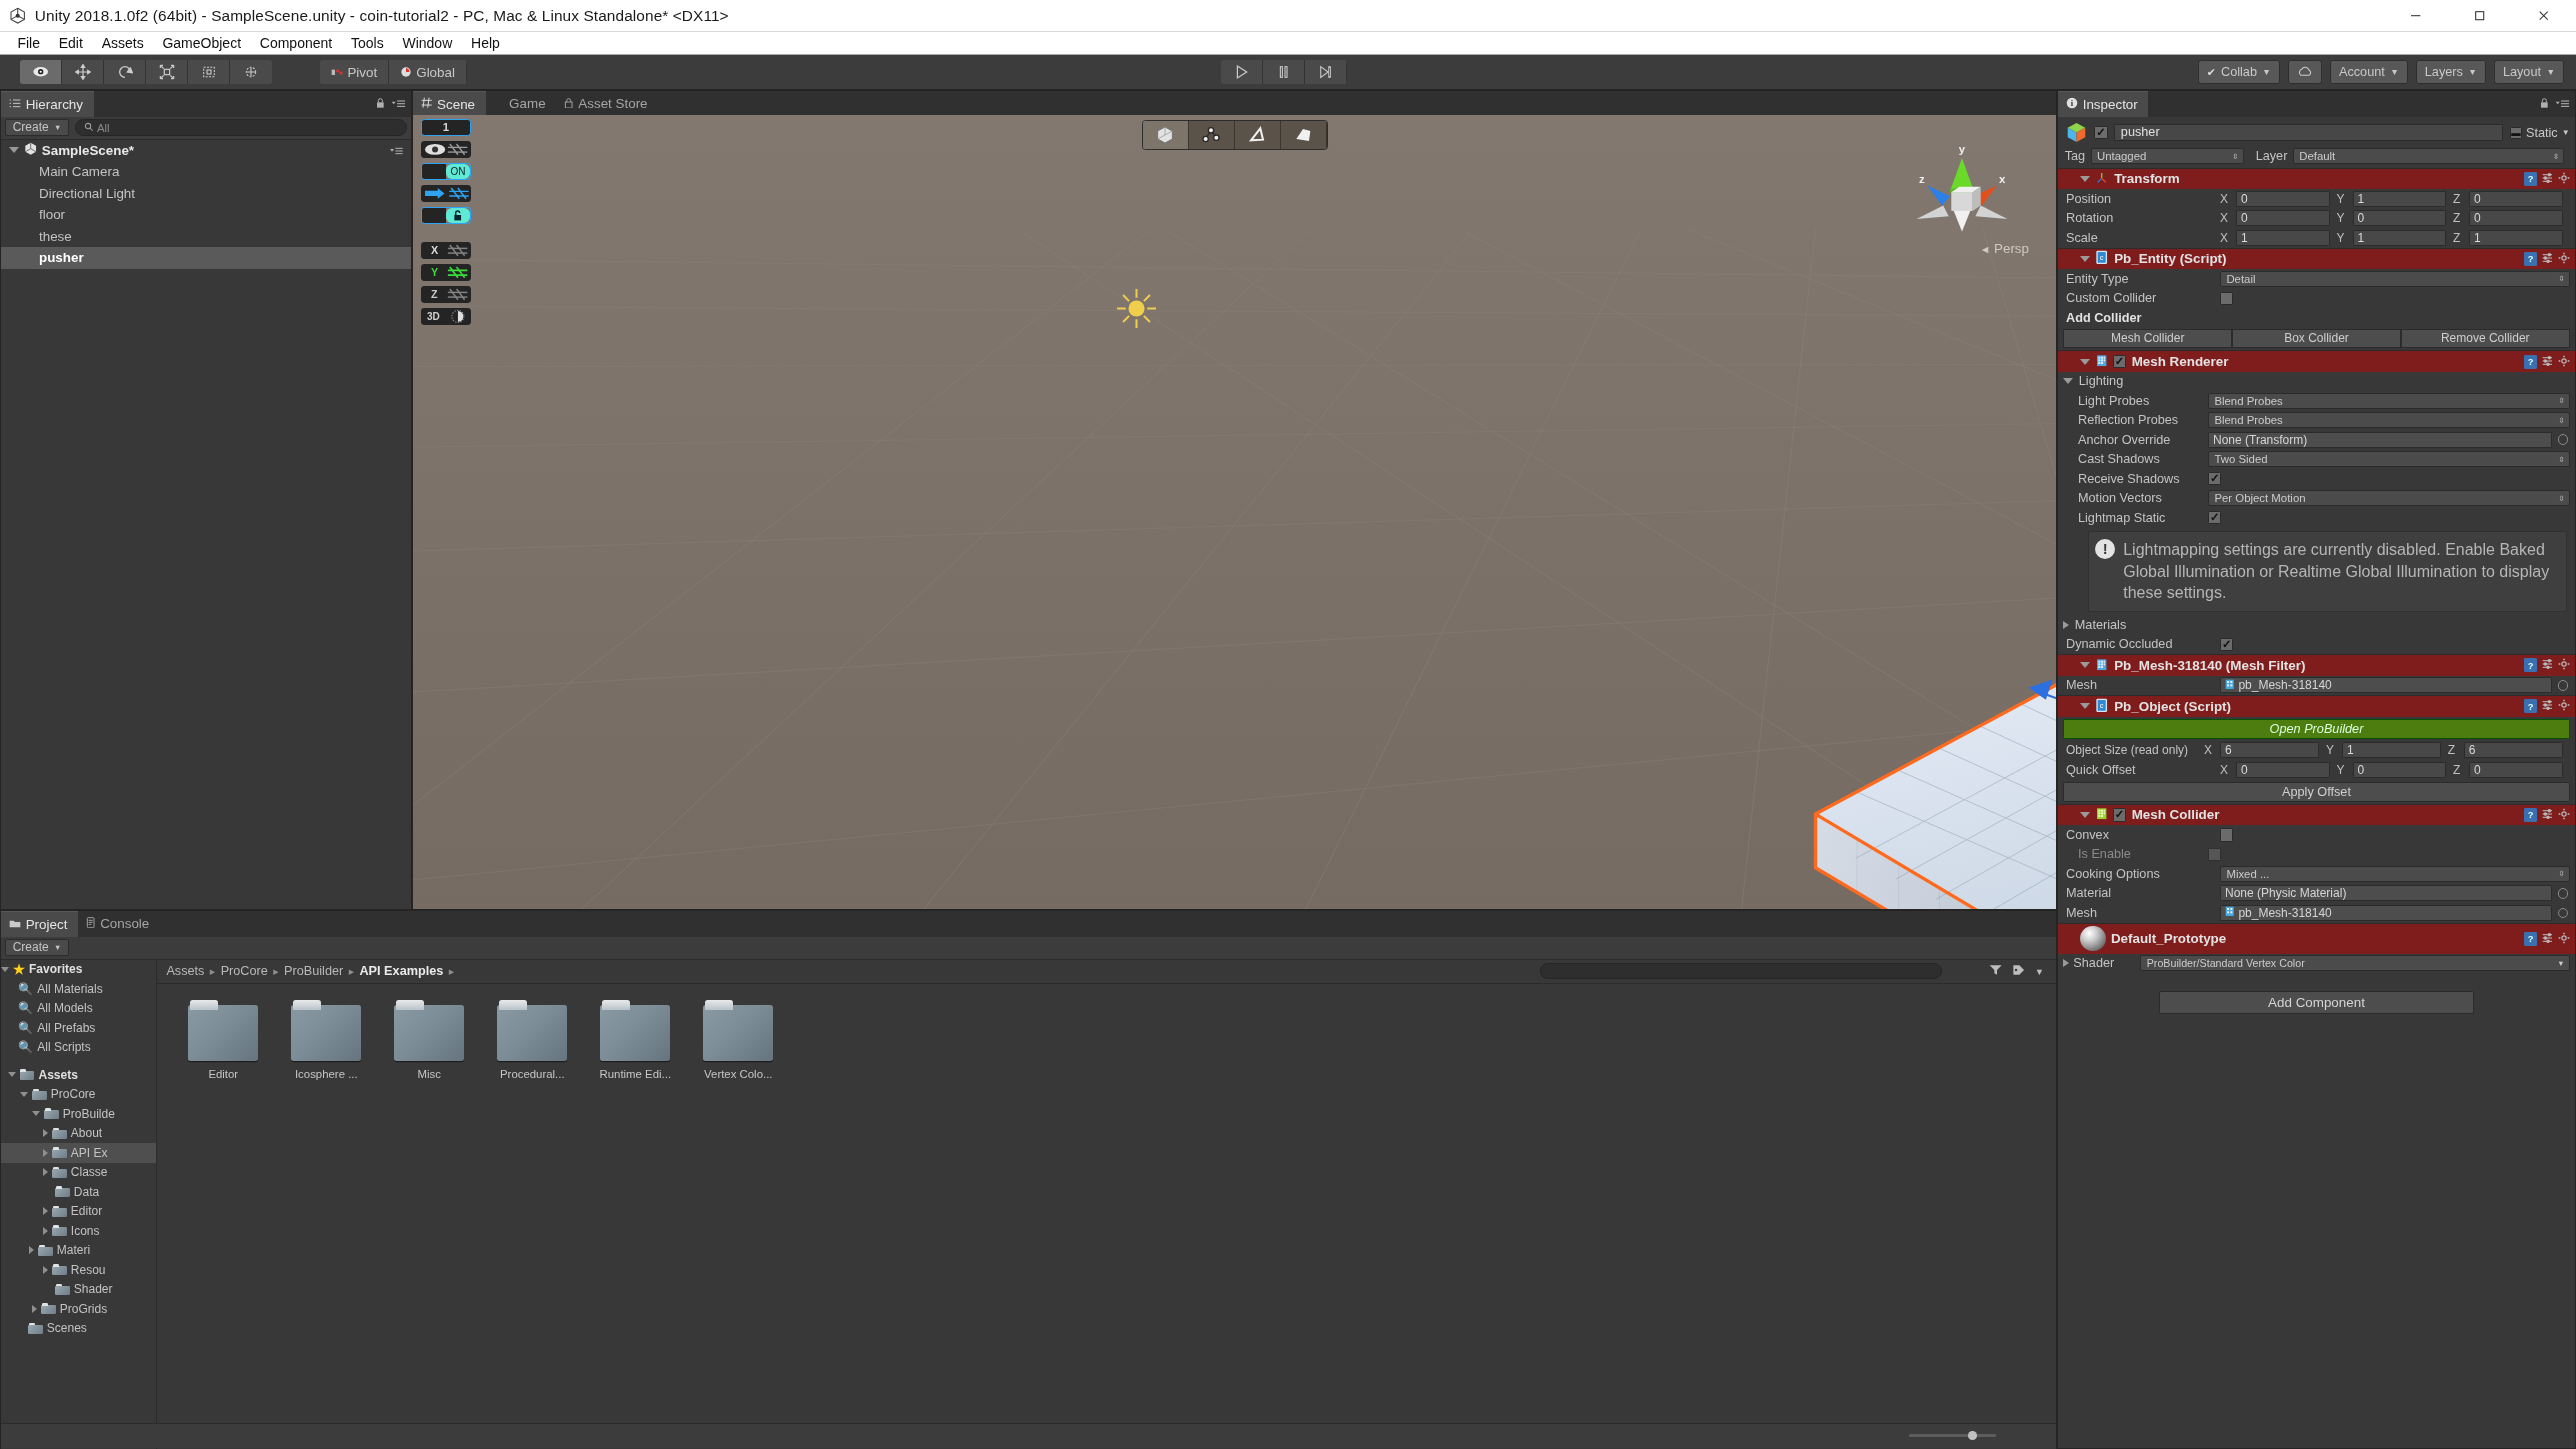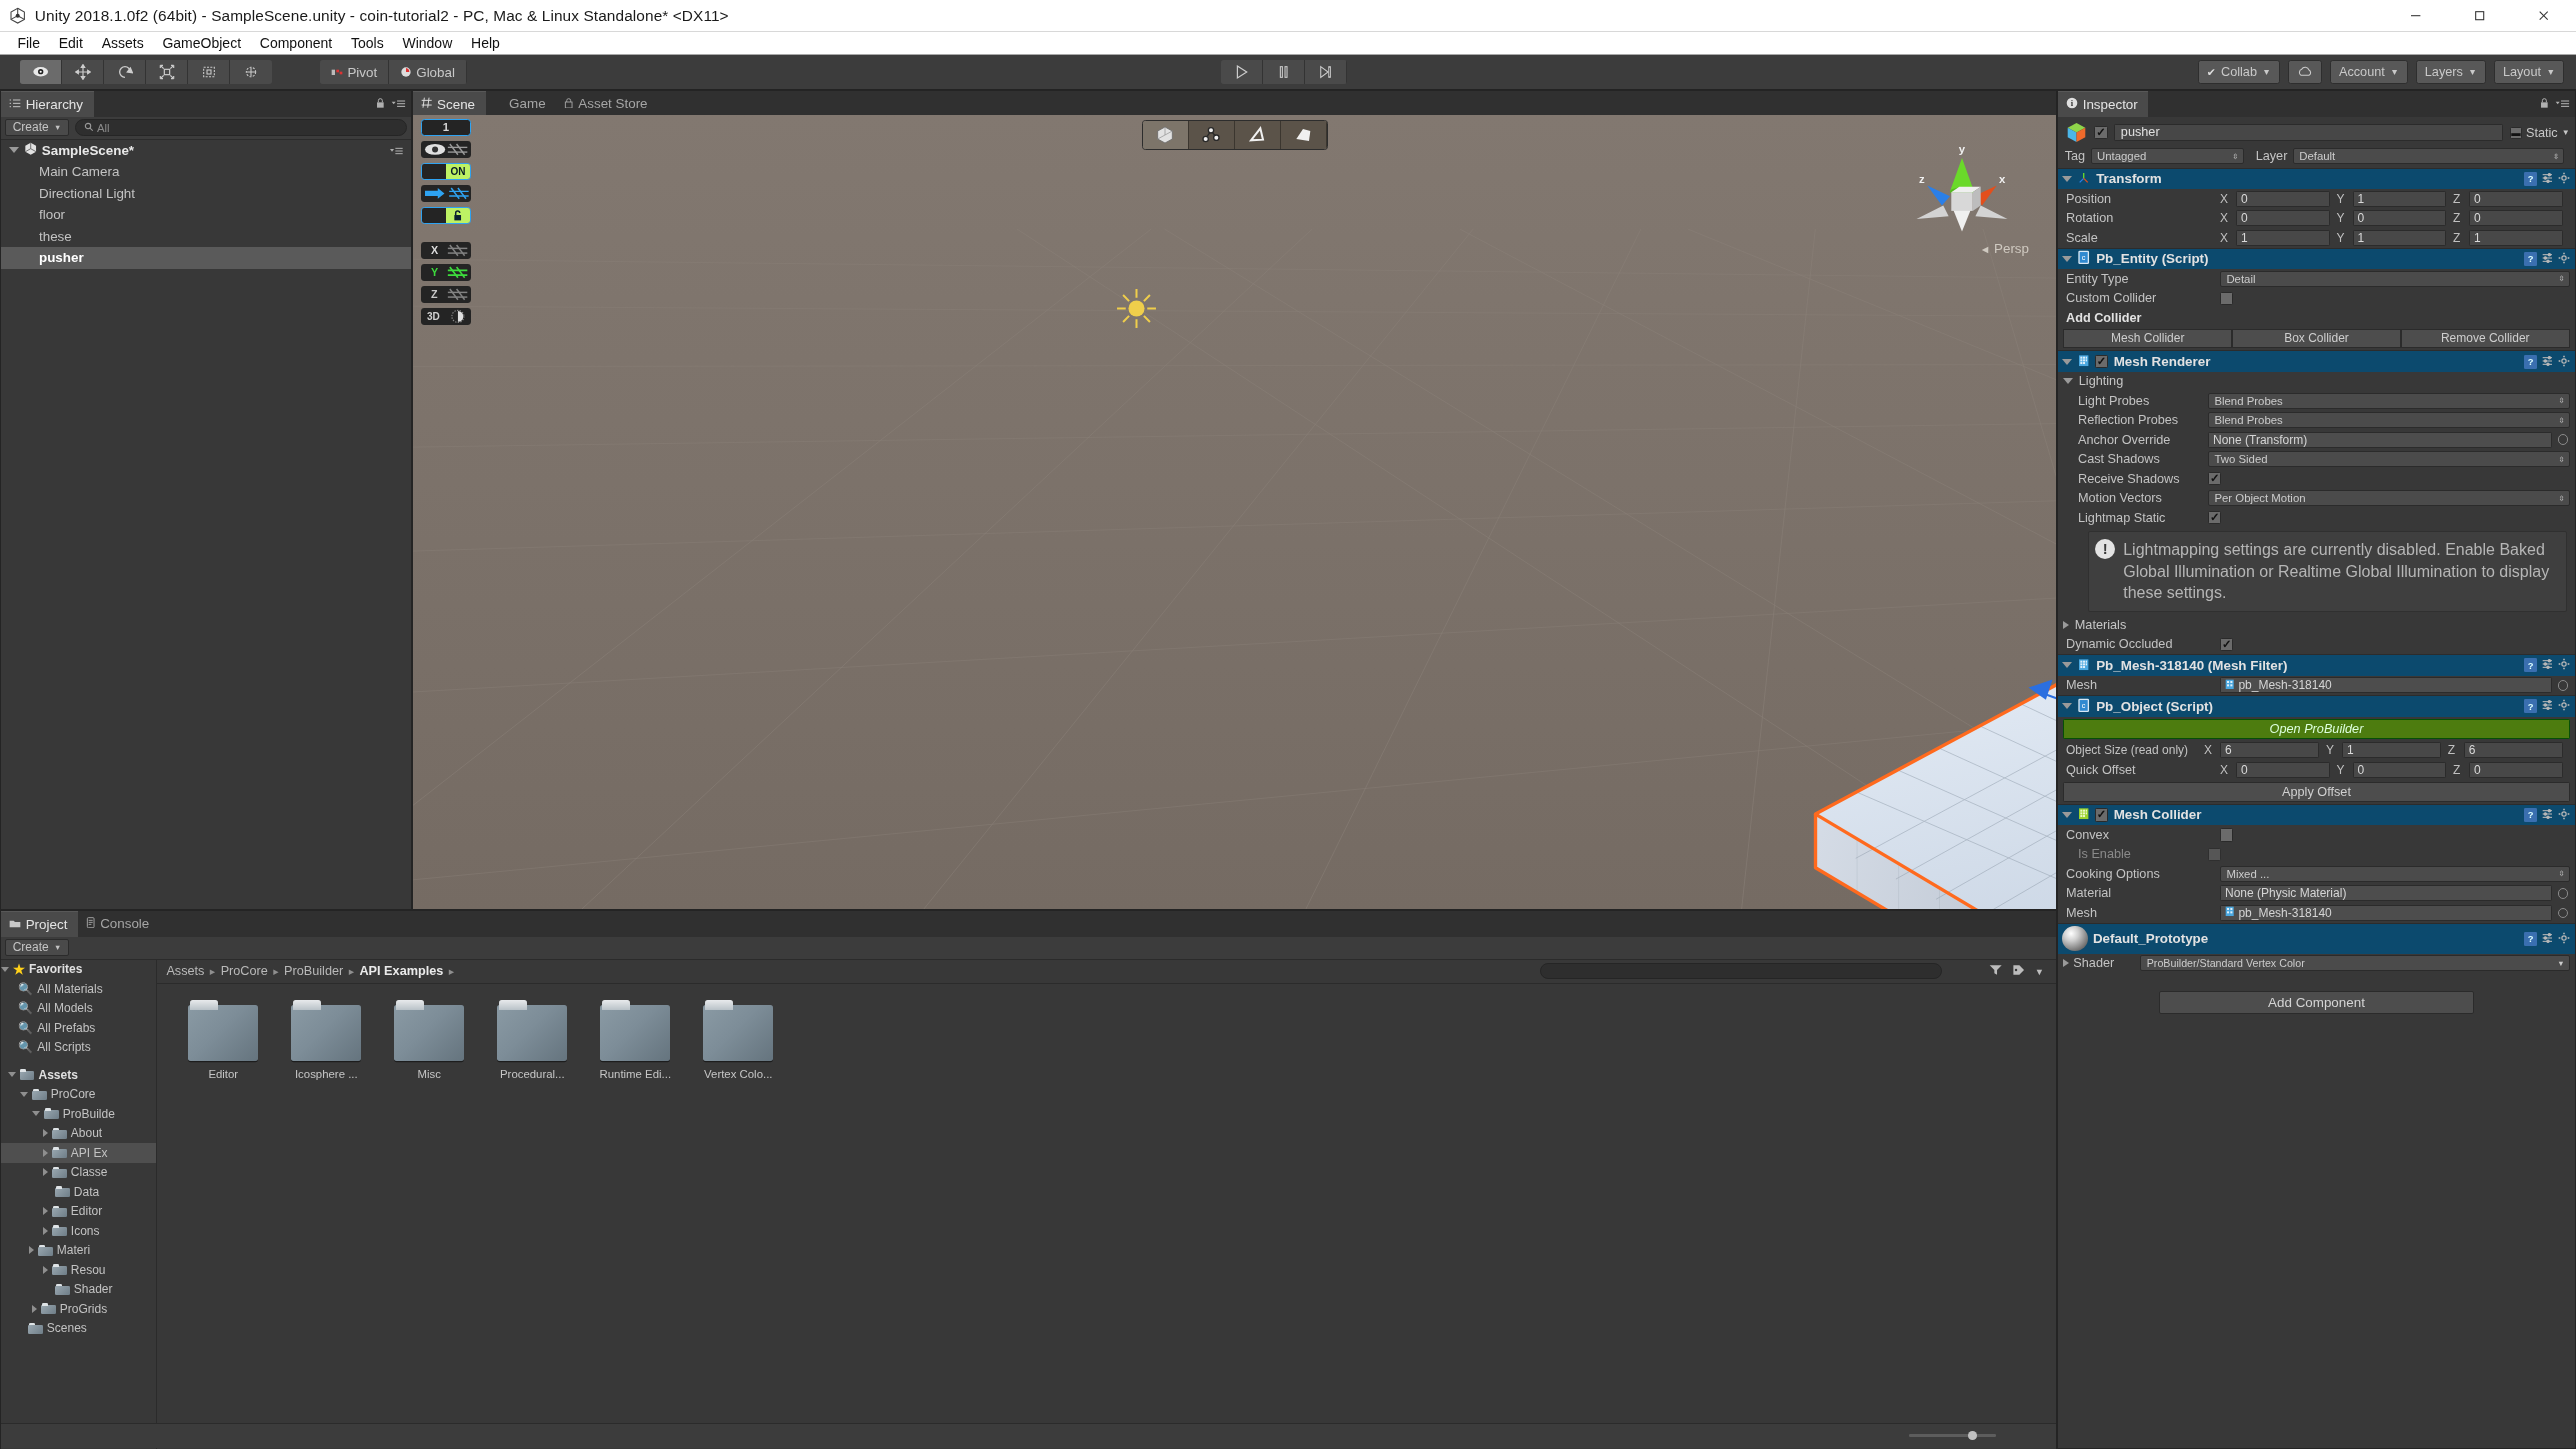--- a/index.html
+++ b/index.html
@@ -132,22 +132,22 @@
   
   .progrids { position: absolute; left: 8px; top: 4px; display: flex; flex-direction: column; gap: 4.7px; z-index: 6; }
   .pg-btn {
     width: 50px; height: 17.4px; background: #242424; border-radius: 3.4px;
     display: flex; align-items: center; justify-content: center;
     font-size: 11.4px; font-weight: bold; color: #d5d5d5; overflow: hidden;
   }
   .pg-btn.outline { border: 1.3px solid #2ea3f2; }
   .pg-split { display: flex; width: 50px; height: 17.4px; border-radius: 3.4px; overflow: hidden; border: 1.3px solid #2ea3f2; }
   .pg-split .l { flex: 1; background: #242424; }
-  .pg-split .r { width: 24px; background: #bef264; color: #051a26; font-size: 10px; font-weight: bold;
-                 display:flex;align-items:center;justify-content:center; }
+  .pg-split .r { width: 24px; background: #5eead4; color: #051a26; font-size: 10px; font-weight: normal;
+                 display:flex;align-items:center;justify-content:center;border-radius:6px; }
 
   
   .elemmode {
     position: absolute; left: 50%; transform: translateX(-50%); top: 5.4px;
     display: flex; border-radius: 3.4px; overflow: hidden; border: 0.7px solid #2d2d2d; z-index: 6;
   }
   .em-btn { width: 46px; height: 28px; background: #5b5349; display:flex; align-items:center;
     justify-content:center; border-right: 0.7px solid #3b362f; }
   .em-btn.active { background: #7d756a; }
 
@@ -169,22 +169,22 @@
   }
   .static-box { display:flex; align-items:center; gap:4px; font-size:12.7px; color:#c8c8c8; }
   .tagrow { height: 23px; display: flex; align-items: center; gap: 5.4px; padding: 0 6.7px; font-size: 12.7px; }
   .lbl { color: #c4c4c4; font-size: 12.7px; }
   .dropdown {
     height: 16px; background: #4b4b4b; border: 0.7px solid #2b2b2b; border-radius: 2px;
     font-size: 11.4px; color: #cccccc; display: flex; align-items: center;
     justify-content: space-between; padding: 0 4px 0 5.4px;
   }
   .comp-header {
-    height: 21.5px; display: flex; align-items: center; gap: 5.4px; padding-left: 4px;
-    background: #0c4a6e; border-top: 0.7px solid #2c2c2c; position: relative;
+    height: 21.5px; display: flex; align-items: center; gap: 5.4px; padding-left: 22px;
+    background: #7f1d1d; border-top: 0.7px solid #2c2c2c; position: relative;
   }
   .comp-header .title { font-size: 13.4px; color: #e2e2e2; font-weight: bold; }
   .comp-icons { position: absolute; right: 4.7px; display: flex; gap: 4.7px; align-items:center; }
   .ibox { width: 12.7px; height: 14px; background: #3a6fb0; border-radius: 1.3px; display:flex;
     align-items:center; justify-content:center; color:#dff; font-size: 9.4px; font-weight:bold;}
   .prow { height: 19.5px; display: flex; align-items: center; padding-left: 8px; font-size: 12.7px; color: #c3c3c3; }
   .prow .pname { width: 154px; }
   .prow .pname.ind { padding-left: 12px; width: 142px; }
   .vec3 { display: flex; flex: 1; gap: 0px; padding-right: 5.4px; }
   .vec3 .ax { width: 16px; font-size: 12px; color: #c0c0c0; display:flex; align-items:center;}

